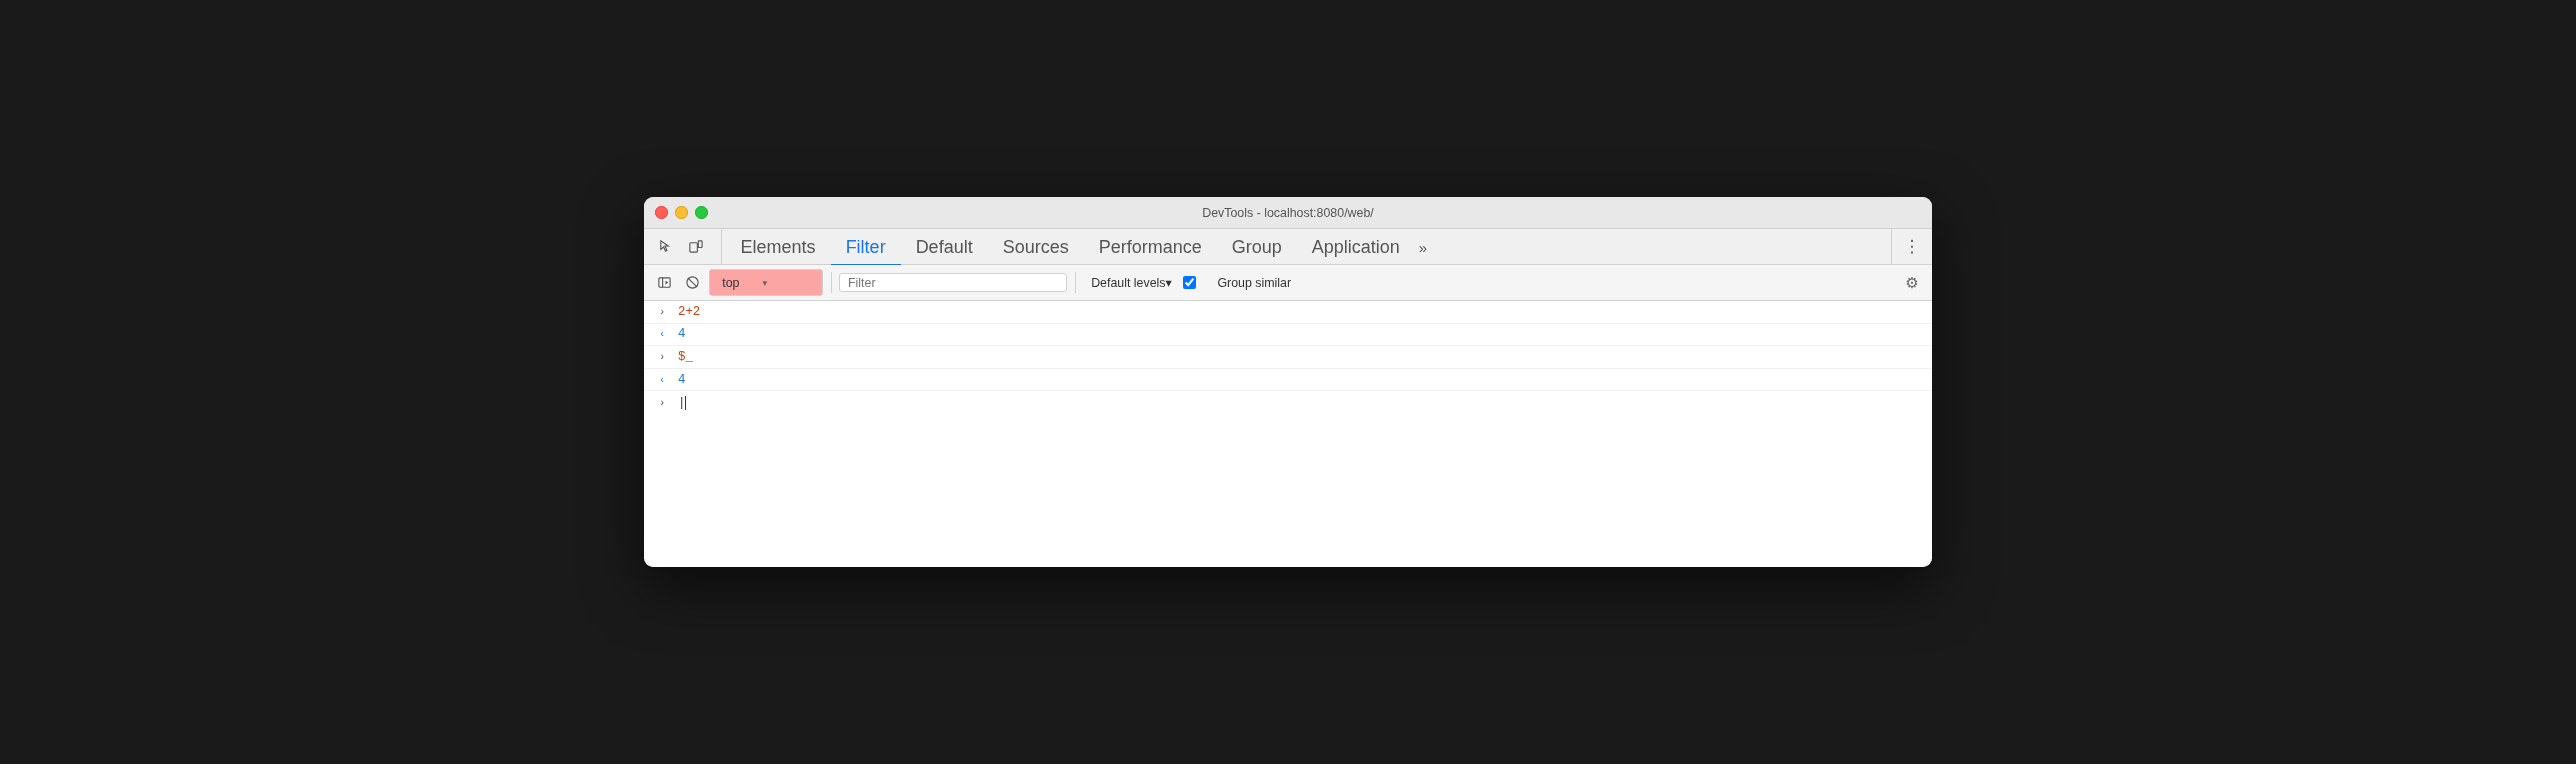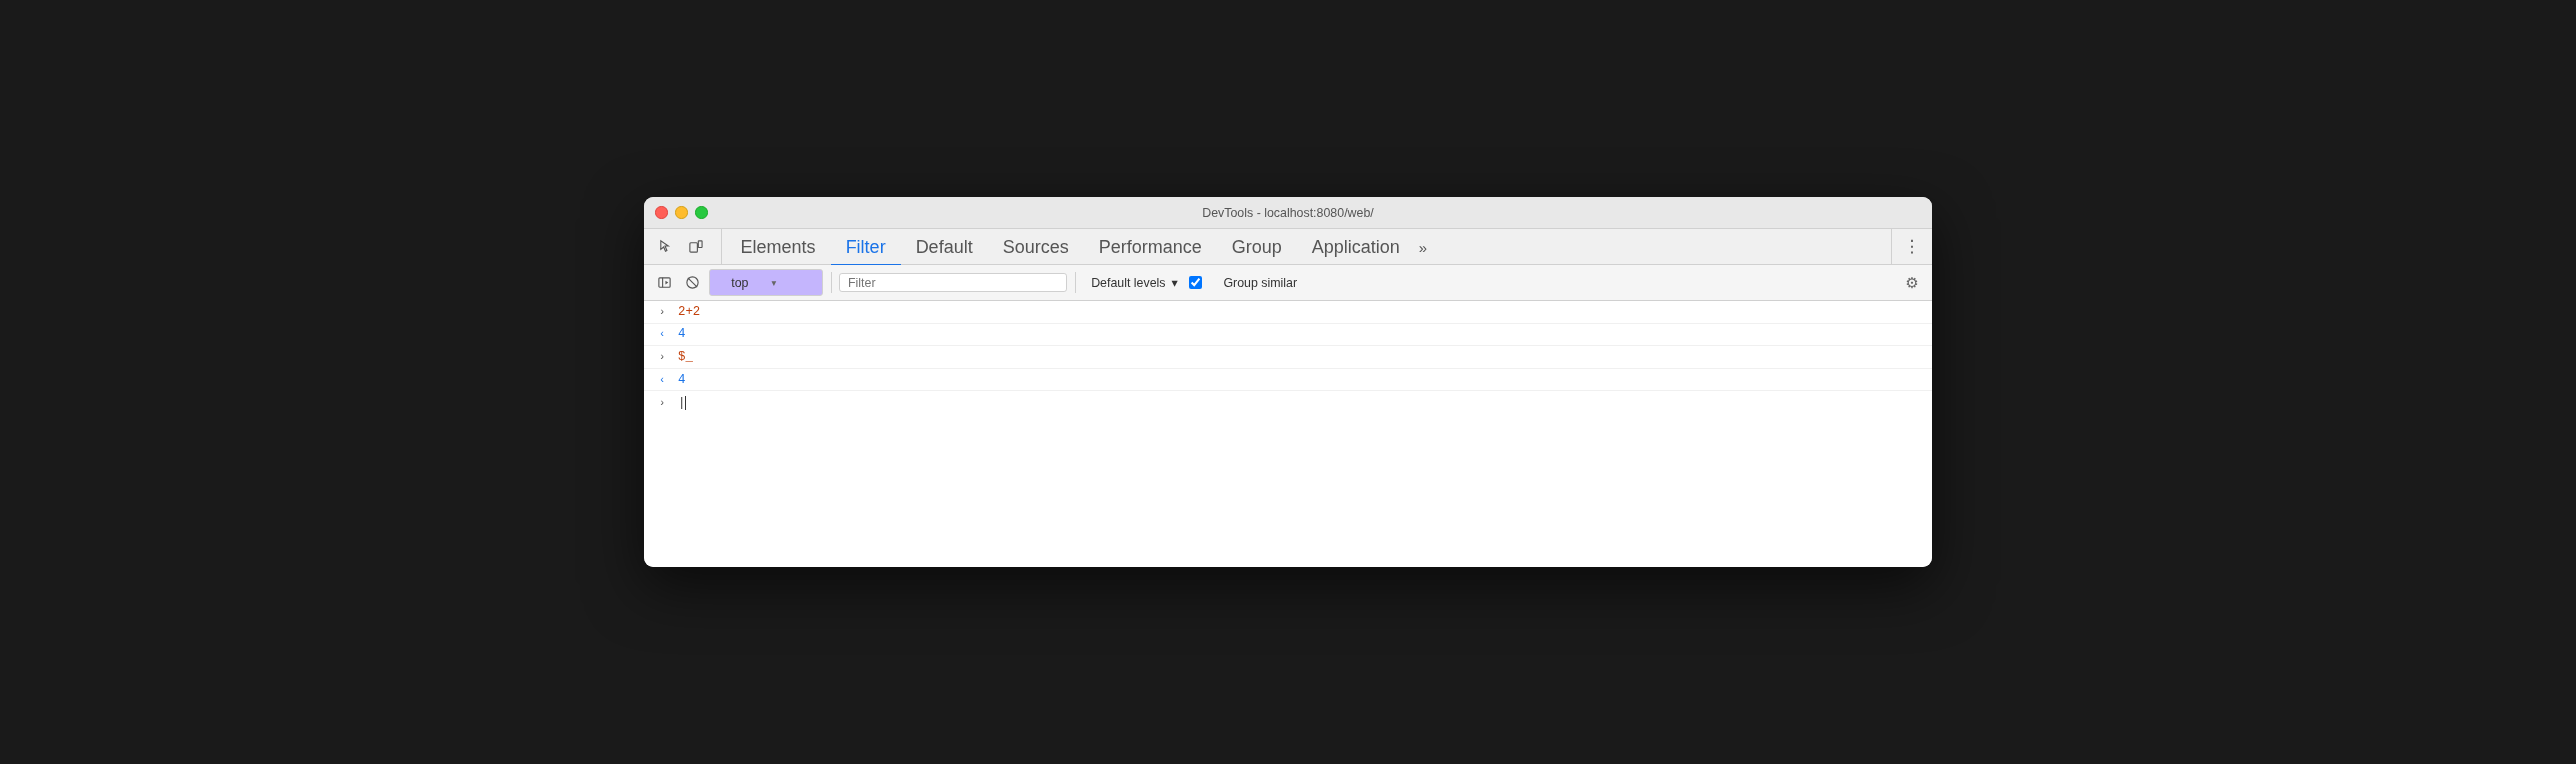--- a/index.html
+++ b/index.html
@@ -143,24 +143,24 @@
       border-radius: 2.9px;
       cursor: pointer;
       color: #555;
       font-size: 13.3px;
     }
 
     .context-select {
       display: flex;
       align-items: center;
       height: 27px;
-      background: #c4b5fd;
+      background: #fca5a5;
       border: 1px solid #d0d0d0;
       border-radius: 2.9px;
-      padding: 0 21px;
+      padding: 0 12px;
       font-size: 12.4px;
       color: #333;
       cursor: pointer;
       gap: 23px;
       min-width: 114px;
     }
 
     .context-select .arrow {
       font-size: 9.5px;
       color: #666;
@@ -181,21 +181,21 @@
     .toolbar-separator {
       width: 1px;
       height: 21px;
       background: #d0d0d0;
       margin: 0 3.8px;
     }
 
     .levels-btn {
       display: flex;
       align-items: center;
-      gap: 6px;
+      gap: 0;
       font-size: 12.4px;
       color: #333;
       cursor: pointer;
       padding: 0 7.6px;
       height: 25px;
       border-radius: 2.9px;
     }
 
     .checkbox-label {
       display: flex;

